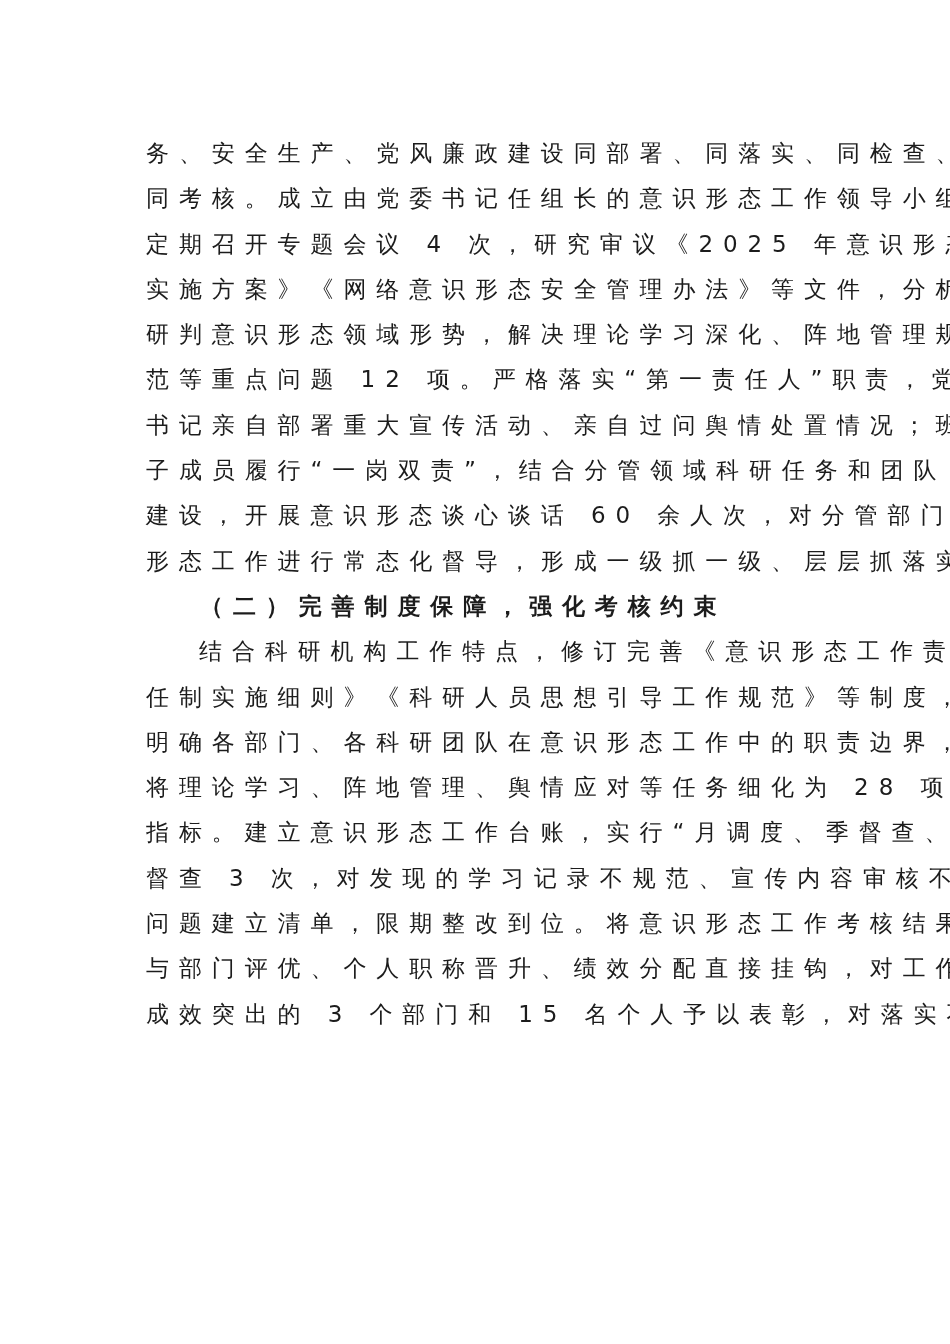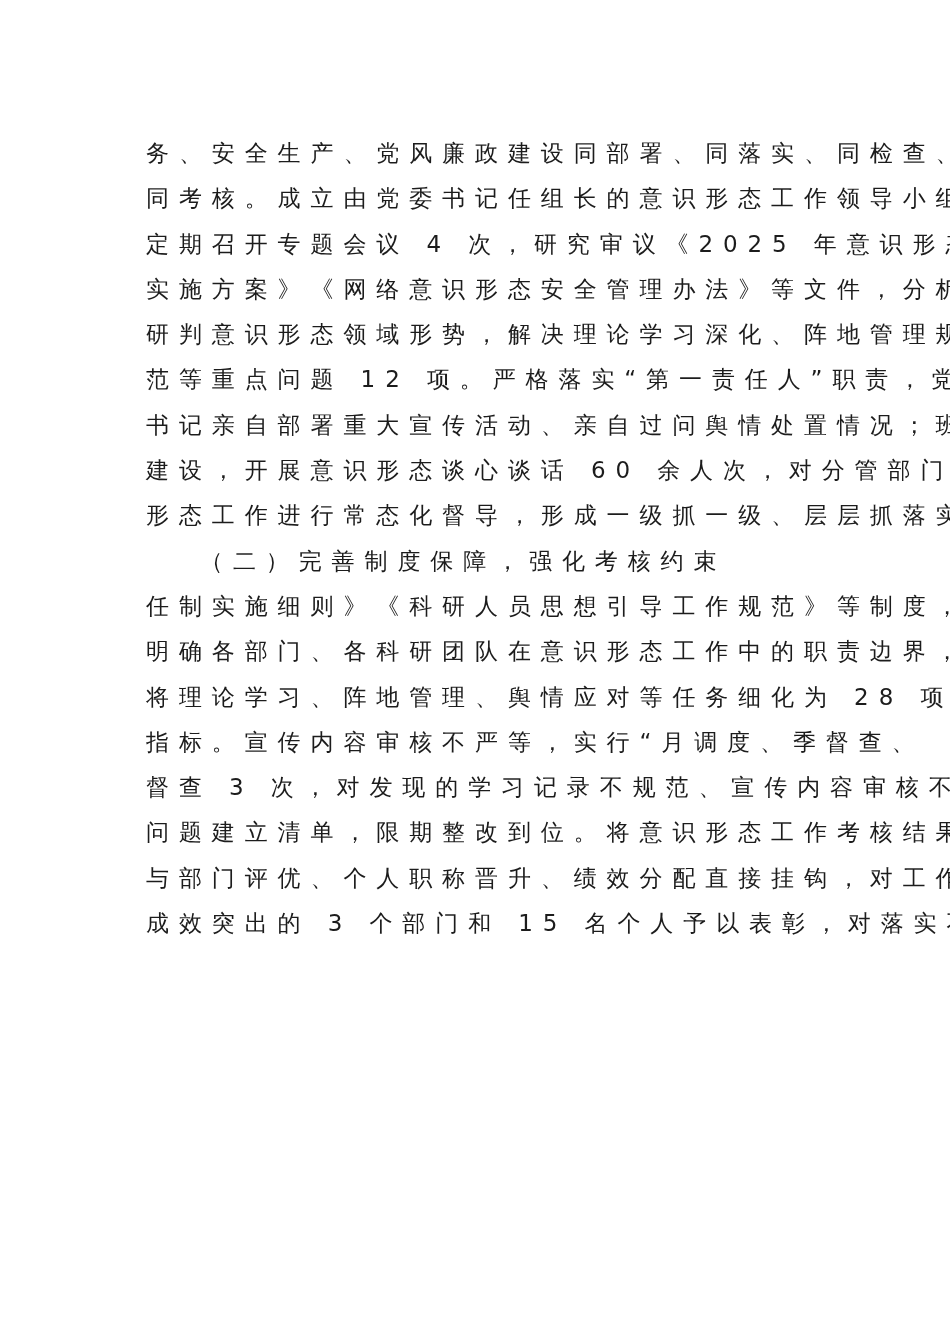--- a/index.html
+++ b/index.html
@@ -31,42 +31,45 @@
     .line {
       height: 45.3px;
       line-height: 45.3px;
       font-size: 23px;
       letter-spacing: 9.9px;
       white-space: nowrap;
       color: #1c1c1c;
     }
     .line.heading {
       padding-left: 54px;
+      font-weight: bold;
     }
     .line.indent {
       padding-left: 53px;
     }
   </style>
 </head>
 <body>
 
 <div class="page">
   <div class="content">
     <div class="line">务、安全生产、党风廉政建设同部署、同落实、同检查、</div>
     <div class="line">同考核。成立由党委书记任组长的意识形态工作领导小组</div>
     <div class="line">定期召开专题会议 4 次，研究审议《2025 年意识形态工作</div>
     <div class="line">实施方案》《网络意识形态安全管理办法》等文件，分析</div>
     <div class="line">研判意识形态领域形势，解决理论学习深化、阵地管理规</div>
     <div class="line">范等重点问题 12 项。严格落实“第一责任人”职责，党委</div>
     <div class="line">书记亲自部署重大宣传活动、亲自过问舆情处置情况；班</div>
+    <div class="line">子成员履行“一岗双责”，结合分管领域科研任务和团队</div>
     <div class="line">建设，开展意识形态谈心谈话 60 余人次，对分管部门意识</div>
     <div class="line">形态工作进行常态化督导，形成一级抓一级、层层抓落实</div>
     <div class="line heading">（二）完善制度保障，强化考核约束</div>
+    <div class="line indent">结合科研机构工作特点，修订完善《意识形态工作责</div>
     <div class="line">任制实施细则》《科研人员思想引导工作规范》等制度，</div>
     <div class="line">明确各部门、各科研团队在意识形态工作中的职责边界，</div>
     <div class="line">将理论学习、阵地管理、舆情应对等任务细化为 28 项具体</div>
-    <div class="line">指标。宣传内容审核不严等，实行“月调度、季督查、</div>
+    <div class="line">指标。建立意识形态工作台账，实行“月调度、季督查、</div>
     <div class="line">督查 3 次，对发现的学习记录不规范、宣传内容审核不严等</div>
     <div class="line">问题建立清单，限期整改到位。将意识形态工作考核结果</div>
     <div class="line">与部门评优、个人职称晋升、绩效分配直接挂钩，对工作</div>
     <div class="line">成效突出的 3 个部门和 15 名个人予以表彰，对落实不力的</div>
   </div>
 </div>
 
 </body></html>

